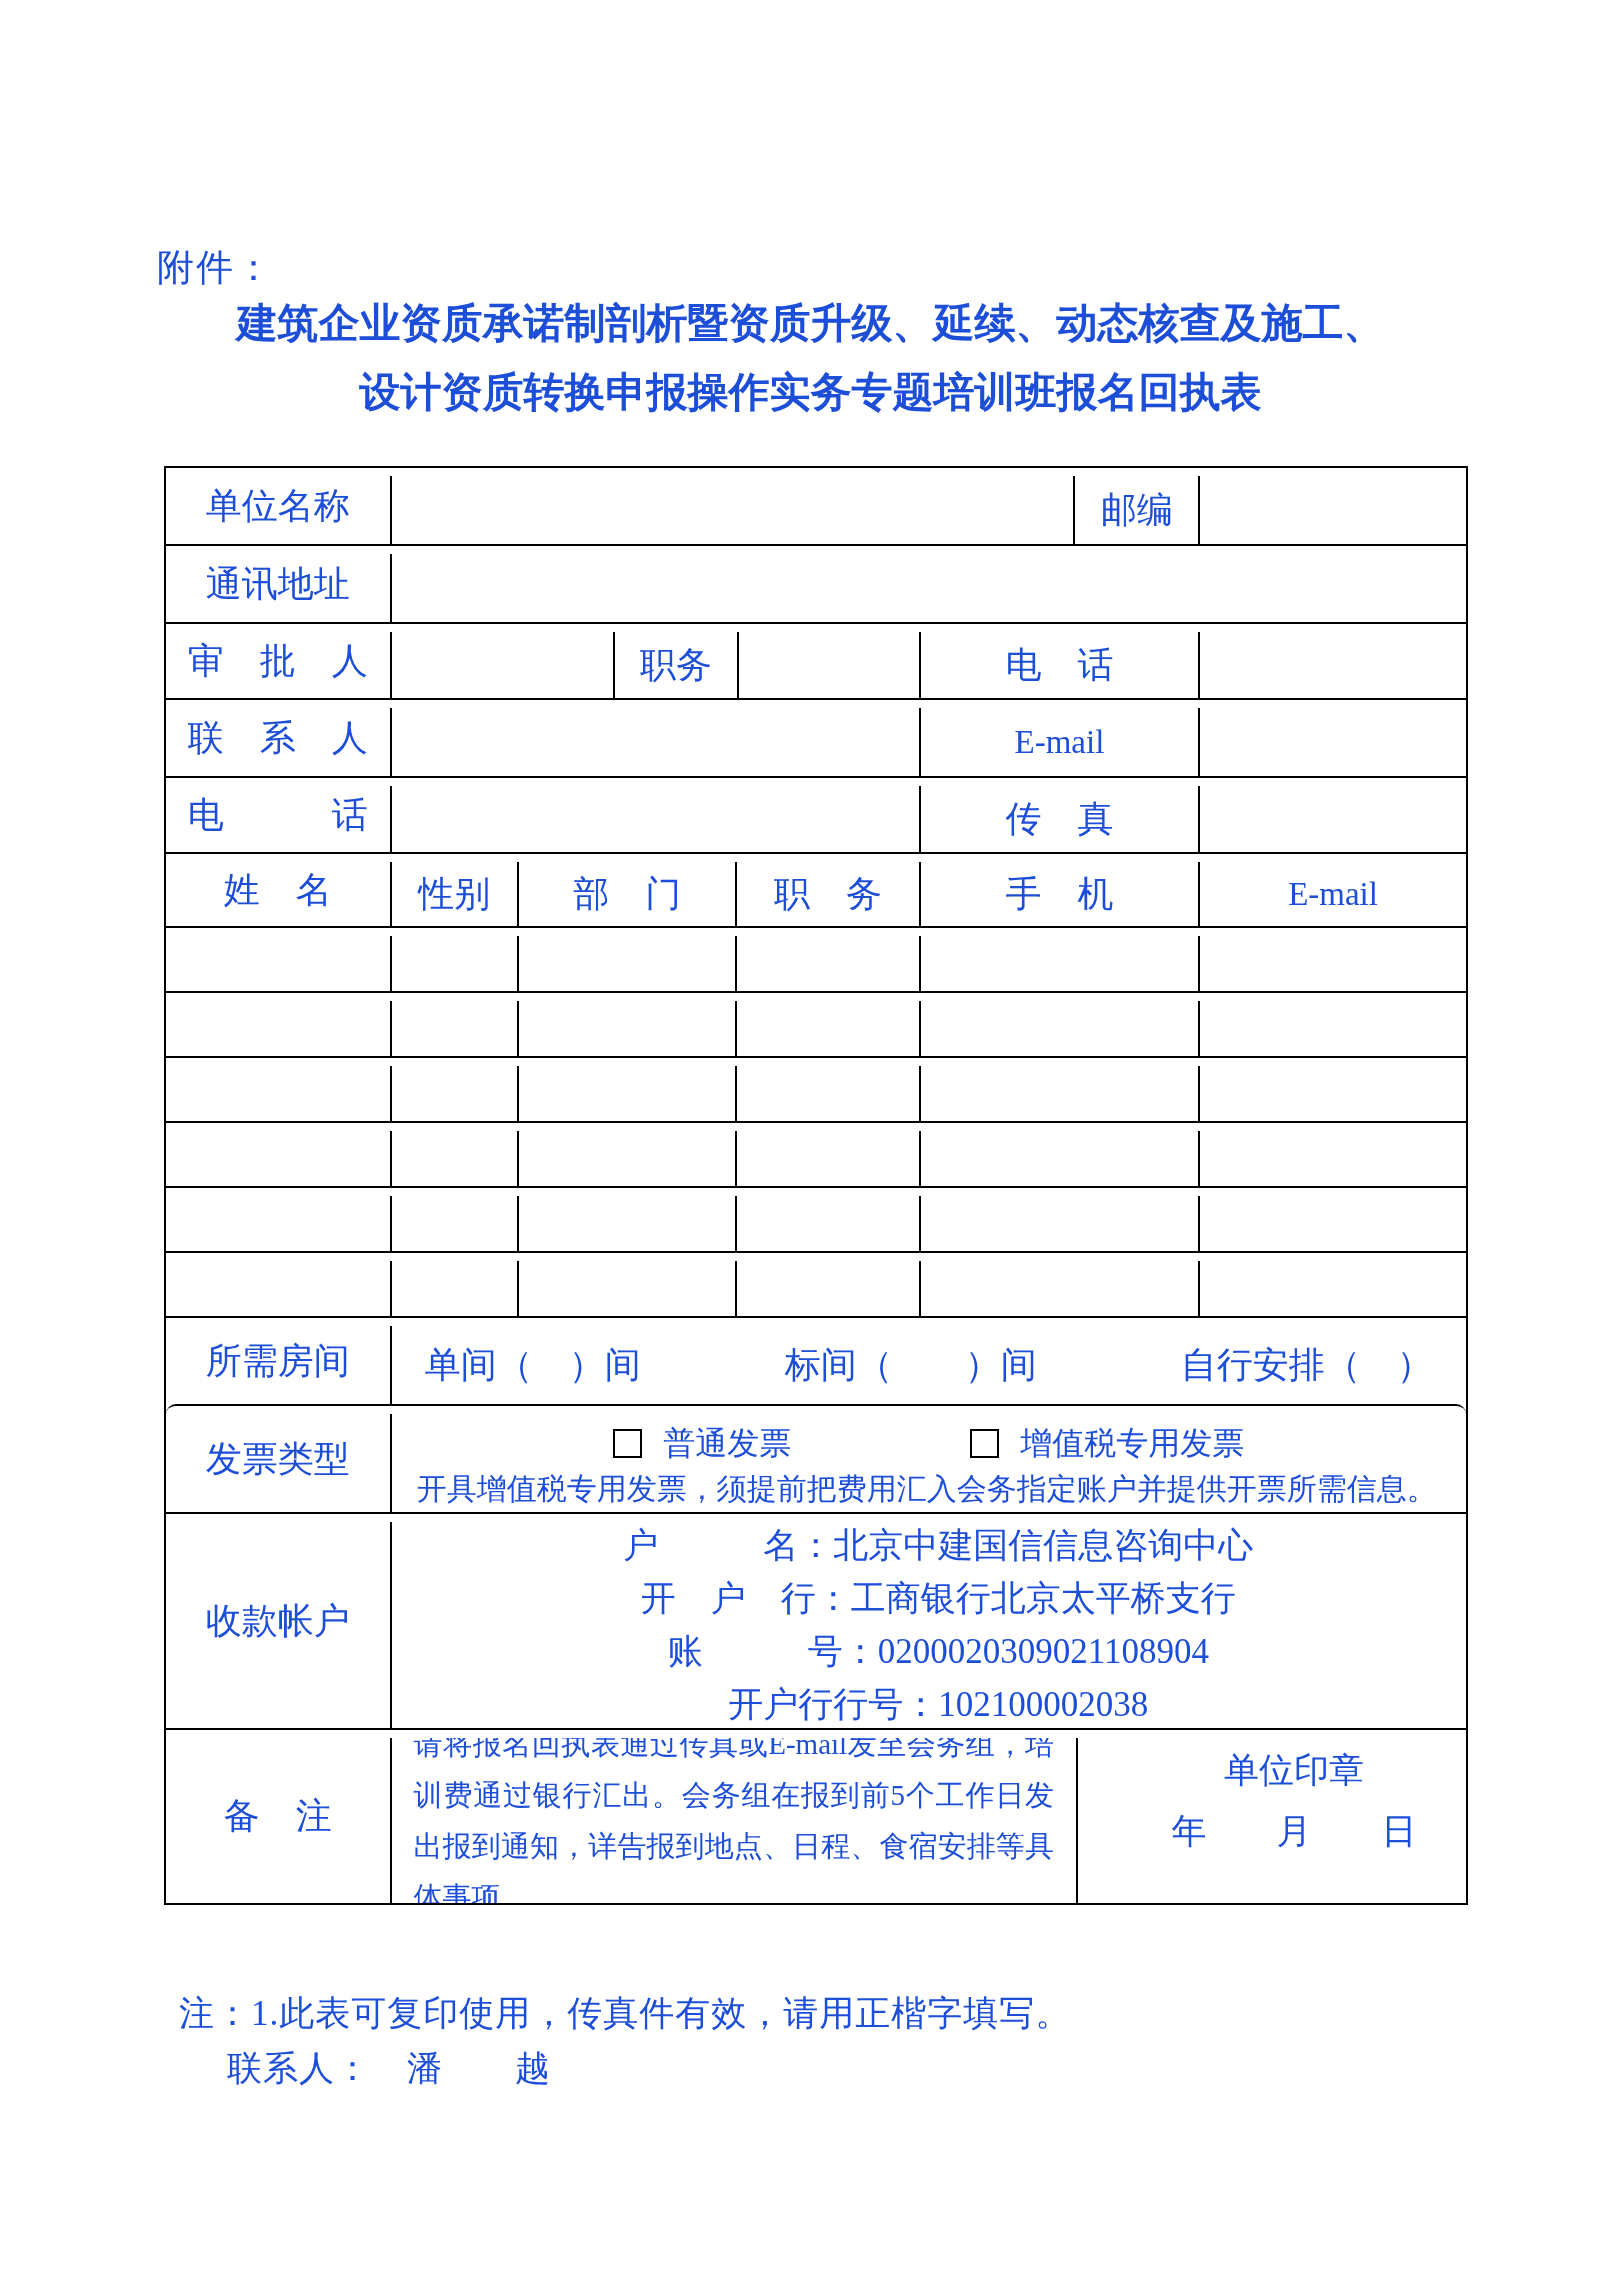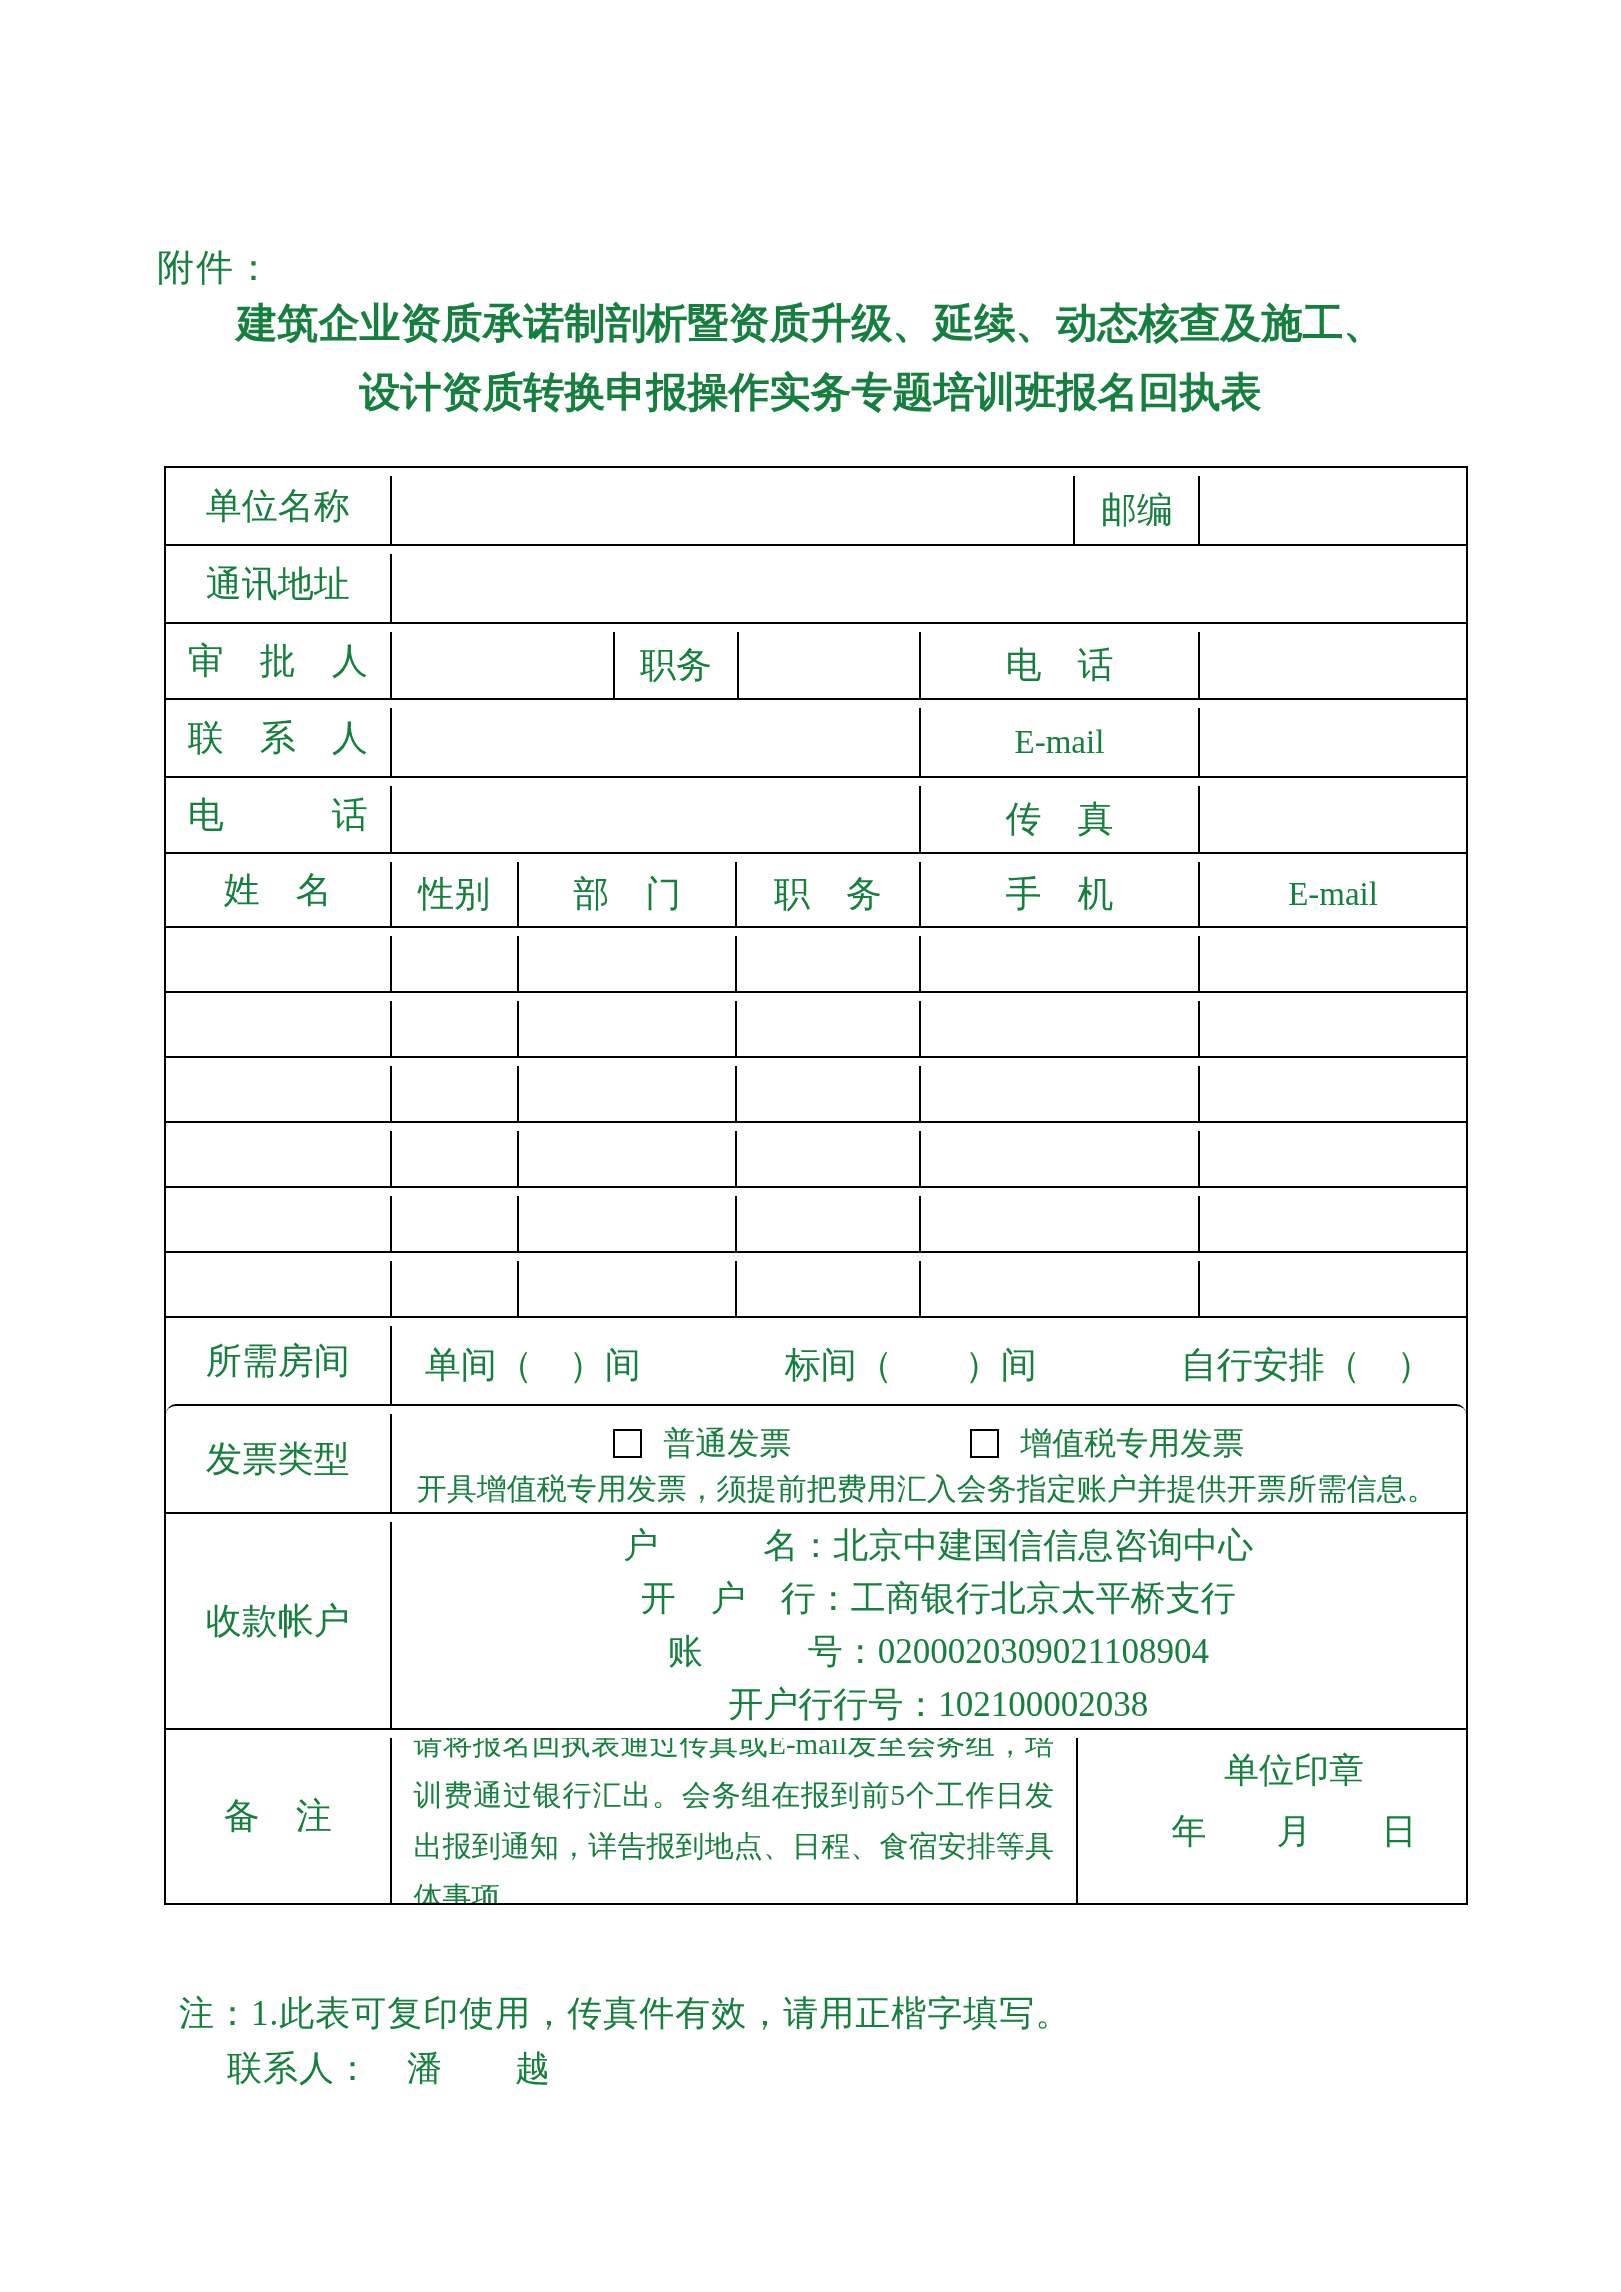--- a/index.html
+++ b/index.html
@@ -2,21 +2,21 @@
 <html><head>
 <meta charset="utf-8">
 <style>
   html,body{margin:0;padding:0;background:#e8e8e8;}
   .page{
     position:relative;
     width:1621px;height:2293px;
     margin:0 auto;
     background:#ffffff;
     font-family:"Liberation Serif","DejaVu Serif",serif;
-    color:#15803d;
+    color:#1d4ed8;
     overflow:hidden;
   }
   .attachment{
     position:absolute;left:157px;top:243px;
     font-size:37px;letter-spacing:2px;
   }
   .title-line{
     position:absolute;left:0;width:100%;
     text-align:center;font-weight:bold;font-size:41px;
   }

